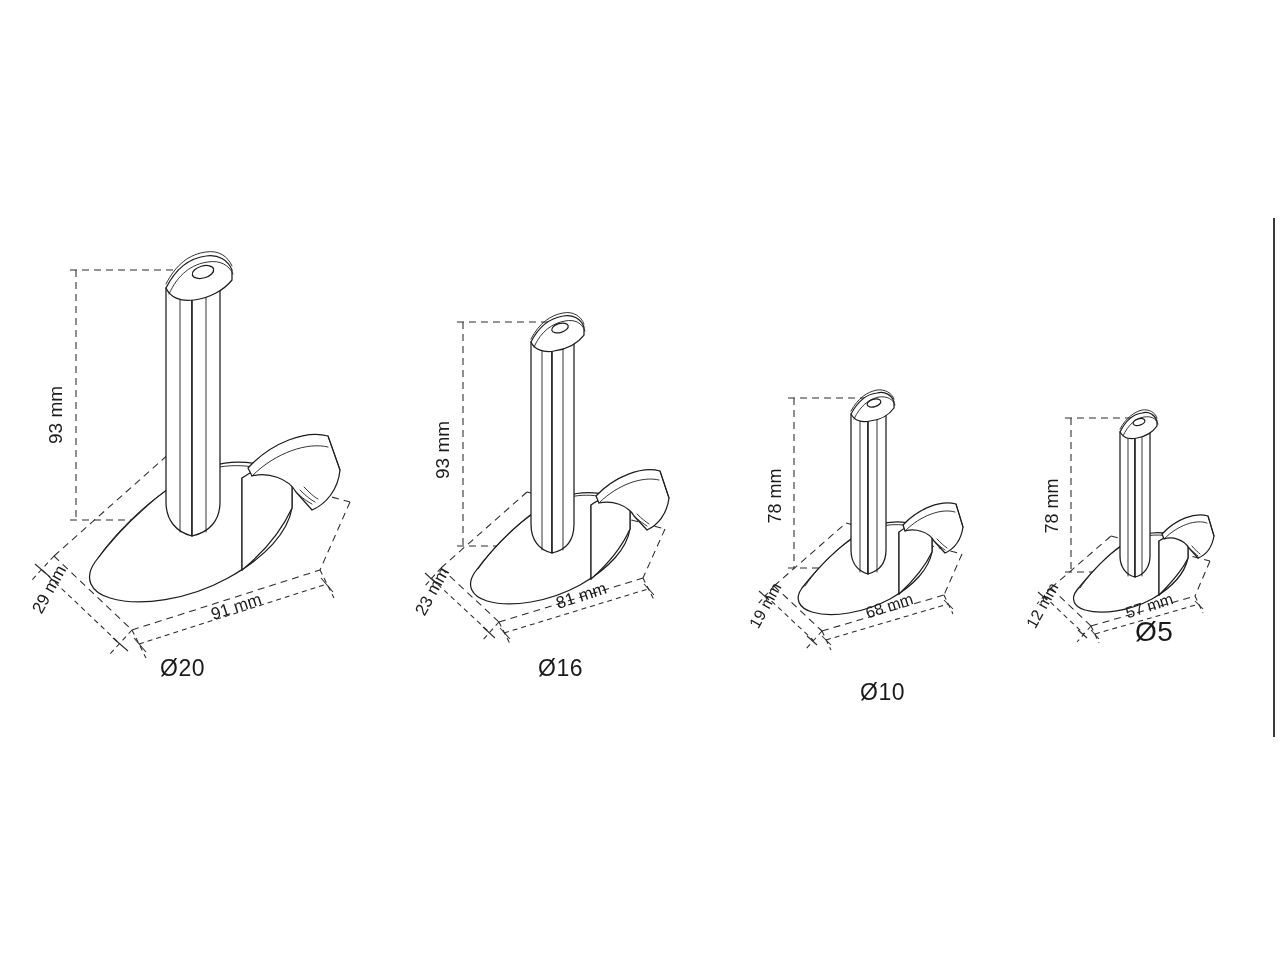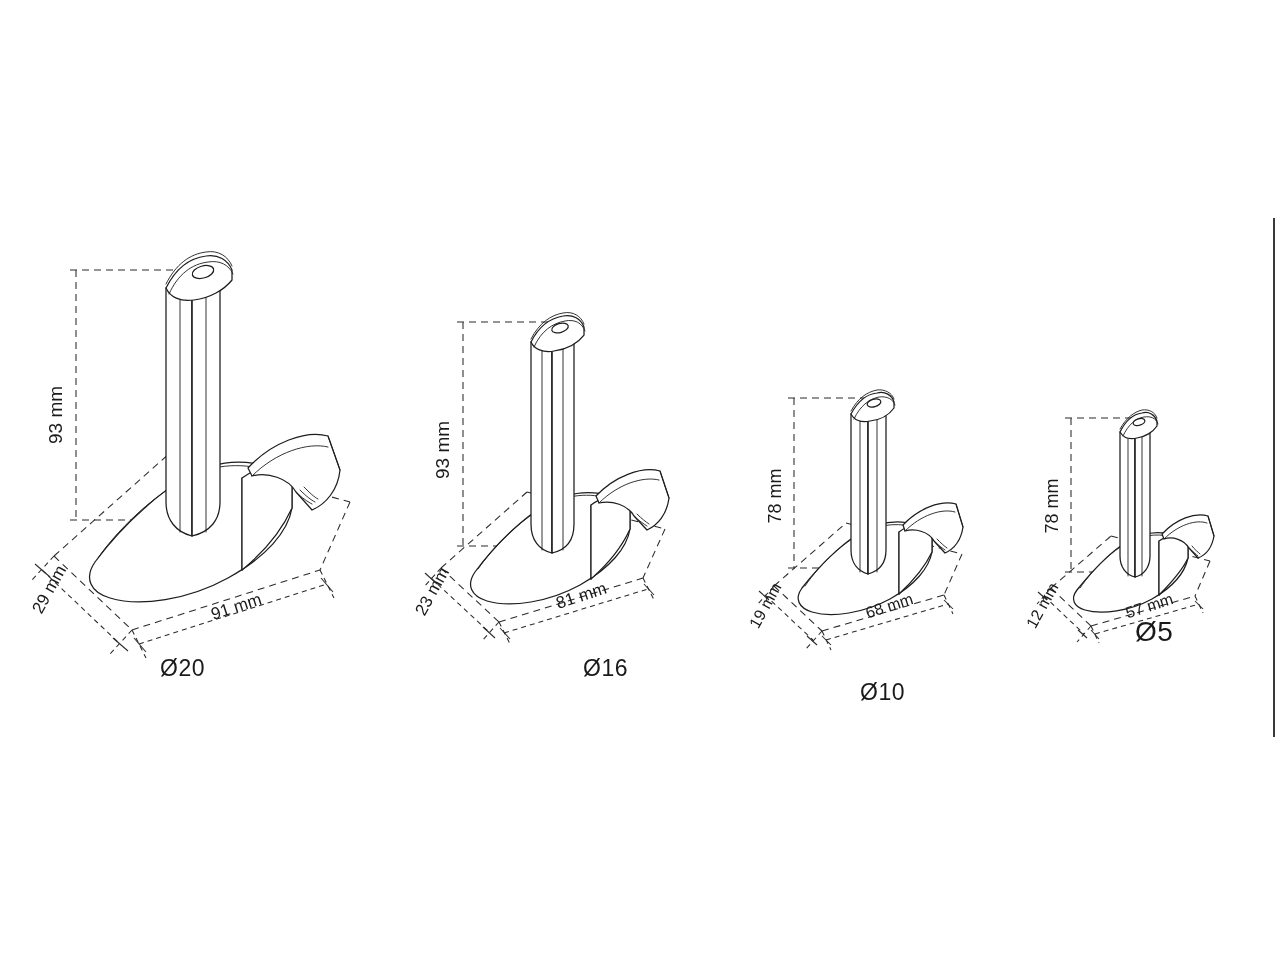--- a/index.html
+++ b/index.html
@@ -220,21 +220,21 @@
         <path class="sl-thin" d="M 116 39 C 124 23 136 15 148 13 C 158 11 166 16 169 24"></path>
         <path class="sl-thin" d="M 119 47 C 126 31 138 23 150 21 C 160 19 167 23 170 31"></path>
         <ellipse class="sl" cx="145" cy="28" rx="8.5" ry="4.5" transform="rotate(-16 145 28)"></ellipse>
       </g>
 
       <text class="dimtext" x="0" y="0" transform="translate(34,150) rotate(-90)" text-anchor="middle" font-size="19">93 mm</text>
       <text class="dimtext" x="0" y="0" transform="translate(22,294) rotate(-61)" text-anchor="middle" font-size="17">23 mm</text>
       <text class="dimtext" x="0" y="0" transform="translate(168,301) rotate(-18)" text-anchor="middle" font-size="17">81 mm</text>
     </svg>
   </div>
-  <div class="caption" style="left:538px;top:655px;font-size:23px;margin-left:45px;">Ø16</div>
+  <div class="caption" style="left:538px;top:655px;font-size:23px;">Ø16</div>
 
   <div class="variant" style="left:750px;top:380px;">
     <svg width="260" height="280" viewBox="0 0 260 280">
       <g>
         <path class="dim" d="M 24 206 L 96 143"></path>
         <path class="dim" d="M 96 143 L 212 174"></path>
         <path class="dim" d="M 24 206 L 72 251"></path>
         <path class="dim" d="M 72 251 L 194 215"></path>
         <path class="dim" d="M 212 174 L 194 215"></path>
       </g>

